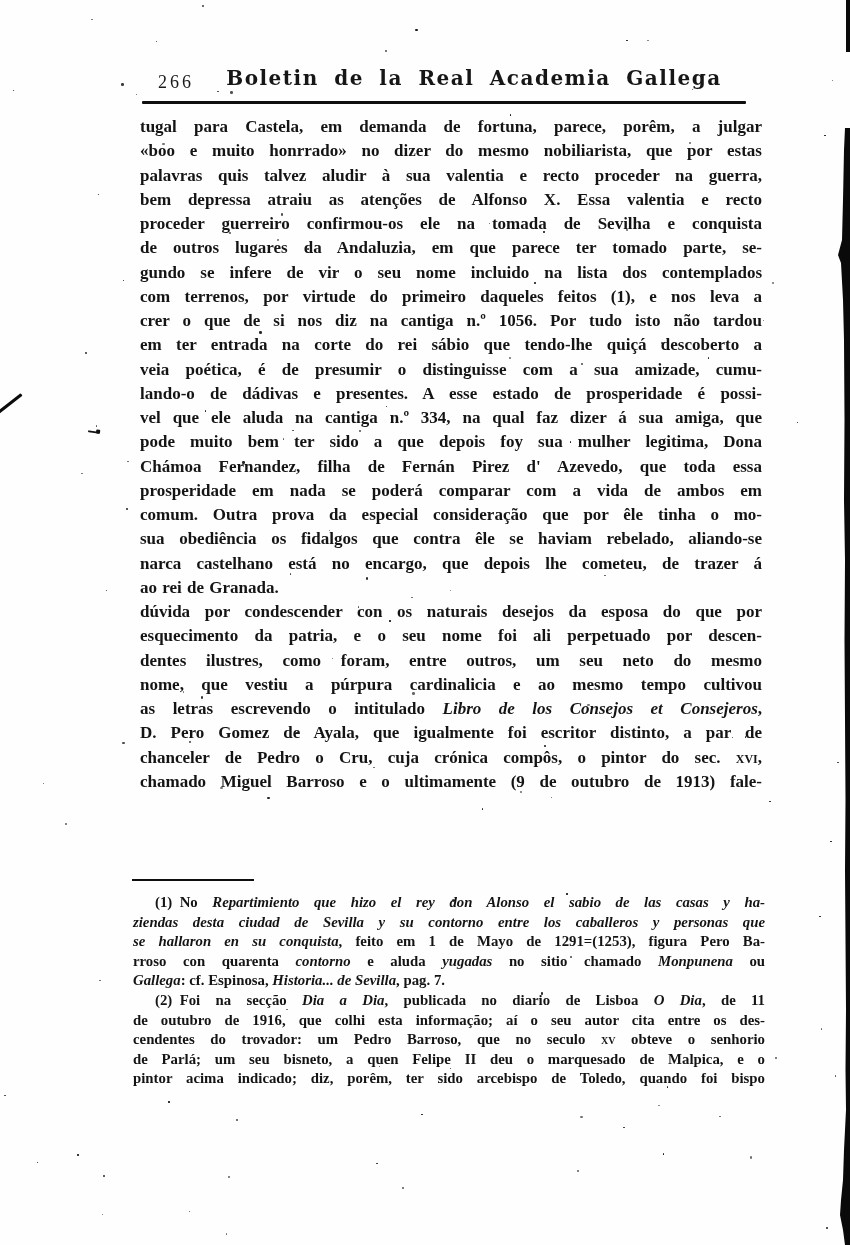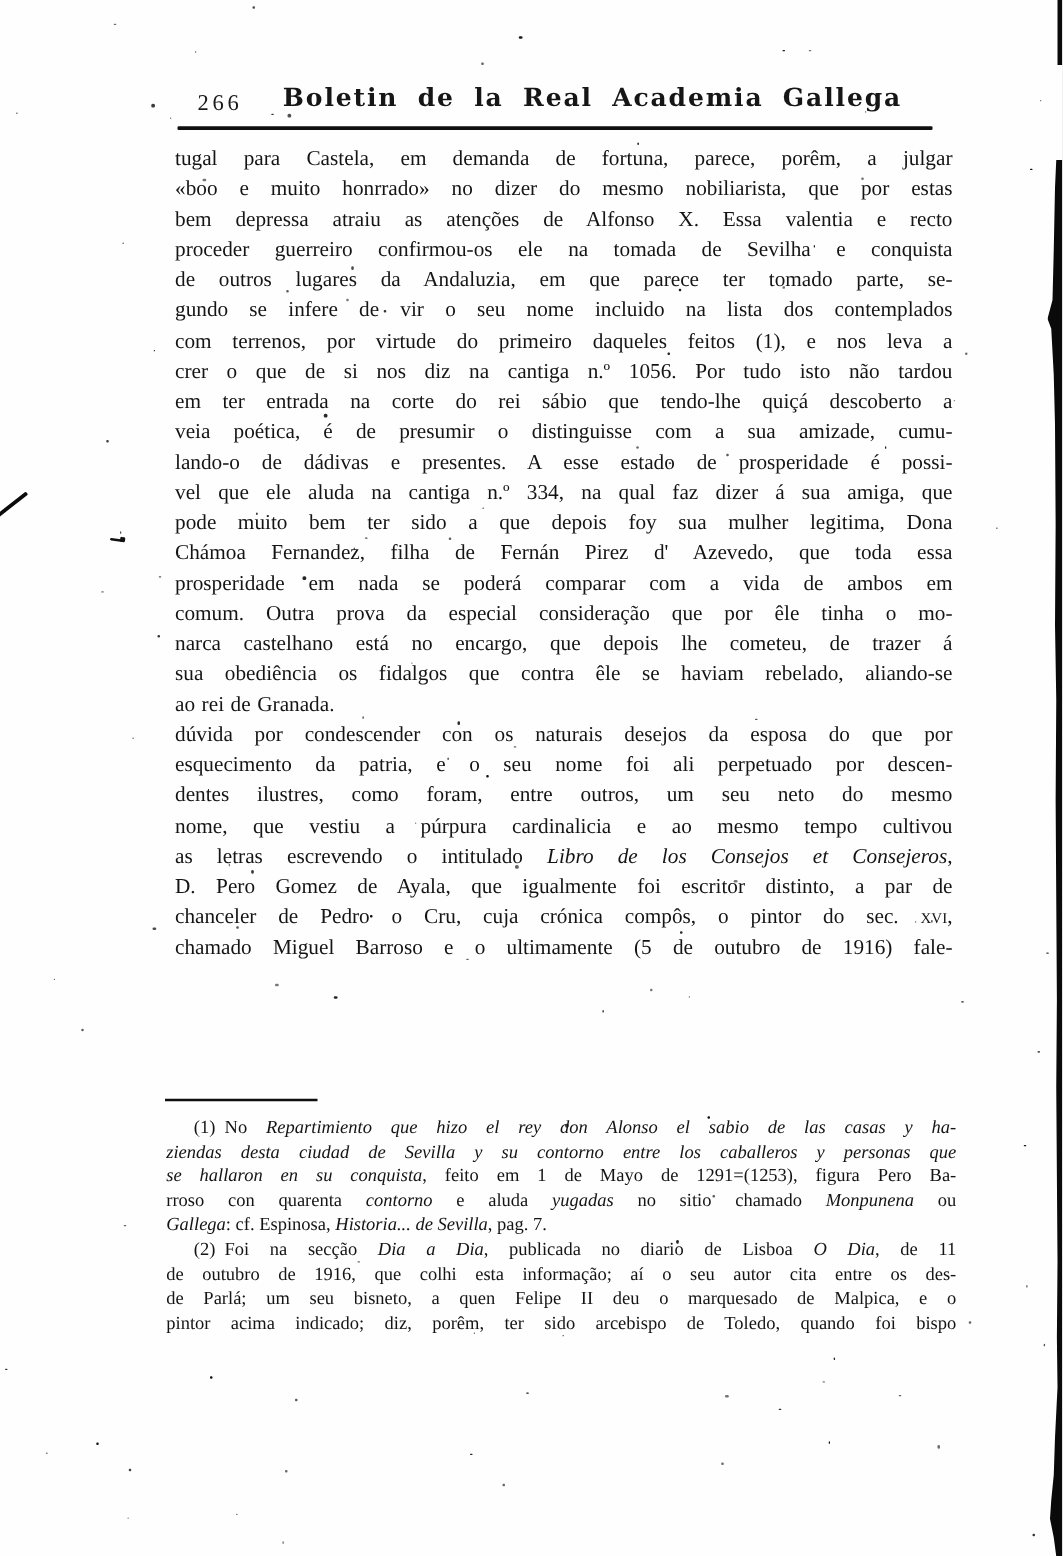--- a/index.html
+++ b/index.html
@@ -19,21 +19,21 @@
     font-family:"DejaVu Serif", serif; font-weight:bold; font-size:20px;
     letter-spacing:1.5px; word-spacing:7px; color:#161616;
   }
   .hrule { position:absolute; left:0; top:37px; width:604px; height:3px;
     background:#0f0f0f; border-radius:1px; }
   
   .bodytxt {
     position:absolute; left:140px; top:115px; width:622px;
     font-size:17px; line-height:24.25px; word-spacing:1px;
   }
-  .tline { text-align:justify; text-align-last:justify; white-space:normal; }
+  .tline { text-align:justify; text-align-last:justify; white-space:normal;font-weight:bold; }
   .tline.noj { text-align-last:left; }
   .it { font-style:italic; }
   .sc { font-variant:small-caps; }
   
   .fnrule { position:absolute; left:132px; top:879px; width:122px; height:2px;
     background:#0f0f0f; }
   .footnotes {
     position:absolute; left:133px; top:893px; width:632px;
     font-size:14.8px; line-height:19.6px;
   }
@@ -194,54 +194,56 @@
 
   <header class="hdr">
     <span class="pnum">266</span>
     <div class="ptitle">Boletin de la Real Academia Gallega</div>
     <div class="hrule"></div>
   </header>
 
   <main class="bodytxt" id="body-text">
       <div class="tline"><span>tugal para Castela, em demanda de fortuna, parece, porêm, a julgar</span></div>
       <div class="tline"><span>«boo e muito honrrado» no dizer do mesmo nobiliarista, que por estas</span></div>
+      <div class="tline"><span>palavras quis talvez aludir à sua valentia e recto proceder na guerra,</span></div>
       <div class="tline"><span>bem depressa atraiu as atenções de Alfonso X. Essa valentia e recto</span></div>
       <div class="tline"><span>proceder guerreiro confirmou-os ele na tomada de Sevilha e conquista</span></div>
       <div class="tline"><span>de outros lugares da Andaluzia, em que parece ter tomado parte, se-</span></div>
       <div class="tline"><span>gundo se infere de vir o seu nome incluido na lista dos contemplados</span></div>
       <div class="tline"><span>com terrenos, por virtude do primeiro daqueles feitos (1), e nos leva a</span></div>
       <div class="tline"><span>crer o que de si nos diz na cantiga n.º 1056. Por tudo isto não tardou</span></div>
       <div class="tline"><span>em ter entrada na corte do rei sábio que tendo-lhe quiçá descoberto a</span></div>
       <div class="tline"><span>veia poética, é de presumir o distinguisse com a sua amizade, cumu-</span></div>
       <div class="tline"><span>lando-o de dádivas e presentes. A esse estado de prosperidade é possi-</span></div>
       <div class="tline"><span>vel que ele aluda na cantiga n.º 334, na qual faz dizer á sua amiga, que</span></div>
       <div class="tline"><span>pode muito bem ter sido a que depois foy sua mulher legitima, Dona</span></div>
       <div class="tline"><span>Chámoa Fernandez, filha de Fernán Pirez d' Azevedo, que toda essa</span></div>
       <div class="tline"><span>prosperidade em nada se poderá comparar com a vida de ambos em</span></div>
       <div class="tline"><span>comum. Outra prova da especial consideração que por êle tinha o mo-</span></div>
+      <div class="tline"><span>sua obediência os fidalgos que contra êle se haviam rebelado, aliando-se</span></div>
       <div class="tline"><span>narca castelhano está no encargo, que depois lhe cometeu, de trazer á</span></div>
-      <div class="tline"><span>sua obediência os fidalgos que contra êle se haviam rebelado, aliando-se</span></div>
       <div class="tline noj"><span>ao rei de Granada.</span></div>
       <div class="tline"><span>dúvida por condescender con os naturais desejos da esposa do que por</span></div>
       <div class="tline"><span>esquecimento da patria, e o seu nome foi ali perpetuado por descen-</span></div>
       <div class="tline"><span>dentes ilustres, como foram, entre outros, um seu neto do mesmo</span></div>
       <div class="tline"><span>nome, que vestiu a púrpura cardinalicia e ao mesmo tempo cultivou</span></div>
       <div class="tline"><span>as letras escrevendo o intitulado </span><span class="it">Libro de los Consejos et Consejeros</span><span>,</span></div>
       <div class="tline"><span>D. Pero Gomez de Ayala, que igualmente foi escritor distinto, a par de</span></div>
       <div class="tline"><span>chanceler de Pedro o Cru, cuja crónica compôs, o pintor do sec. </span><span class="sc">xvi</span><span>,</span></div>
-      <div class="tline"><span>chamado Miguel Barroso e o ultimamente (5 de outubro de 1916) fale-</span></div>
+      <div class="tline"><span>chamado Miguel Barroso e o ultimamente (9 de outubro de 1913) fale-</span></div>
     </main>
 
   <div class="fnrule"></div>
 
   <section class="footnotes" id="footnotes">
       <div class="tline" style="padding-left: 22px;"><span>(1) No </span><span class="it">Repartimiento que hizo el rey don Alonso el sabio de las casas y ha-</span></div>
       <div class="tline"><span class="it">ziendas desta ciudad de Sevilla y su contorno entre los caballeros y personas que</span></div>
       <div class="tline"><span class="it">se hallaron en su conquista</span><span>, feito em 1 de Mayo de 1291=(1253), figura Pero Ba-</span></div>
       <div class="tline"><span>rroso con quarenta </span><span class="it">contorno</span><span> e aluda </span><span class="it">yugadas</span><span> no sitio chamado </span><span class="it">Monpunena</span><span> ou</span></div>
       <div class="tline noj"><span class="it">Gallega</span><span>: cf. Espinosa, </span><span class="it">Historia... de Sevilla</span><span>, pag. 7.</span></div>
       <div class="tline" style="padding-left: 22px;"><span>(2) Foi na secção </span><span class="it">Dia a Dia</span><span>, publicada no diario de Lisboa </span><span class="it">O Dia</span><span>, de 11</span></div>
       <div class="tline"><span>de outubro de 1916, que colhi esta informação; aí o seu autor cita entre os des-</span></div>
+      <div class="tline"><span>cendentes do trovador: um Pedro Barroso, que no seculo </span><span class="sc">xv</span><span> obteve o senhorio</span></div>
       <div class="tline"><span>de Parlá; um seu bisneto, a quen Felipe II deu o marquesado de Malpica, e o</span></div>
       <div class="tline"><span>pintor acima indicado; diz, porêm, ter sido arcebispo de Toledo, quando foi bispo</span></div>
     </section>
 
 </div>
 
 </body></html>

